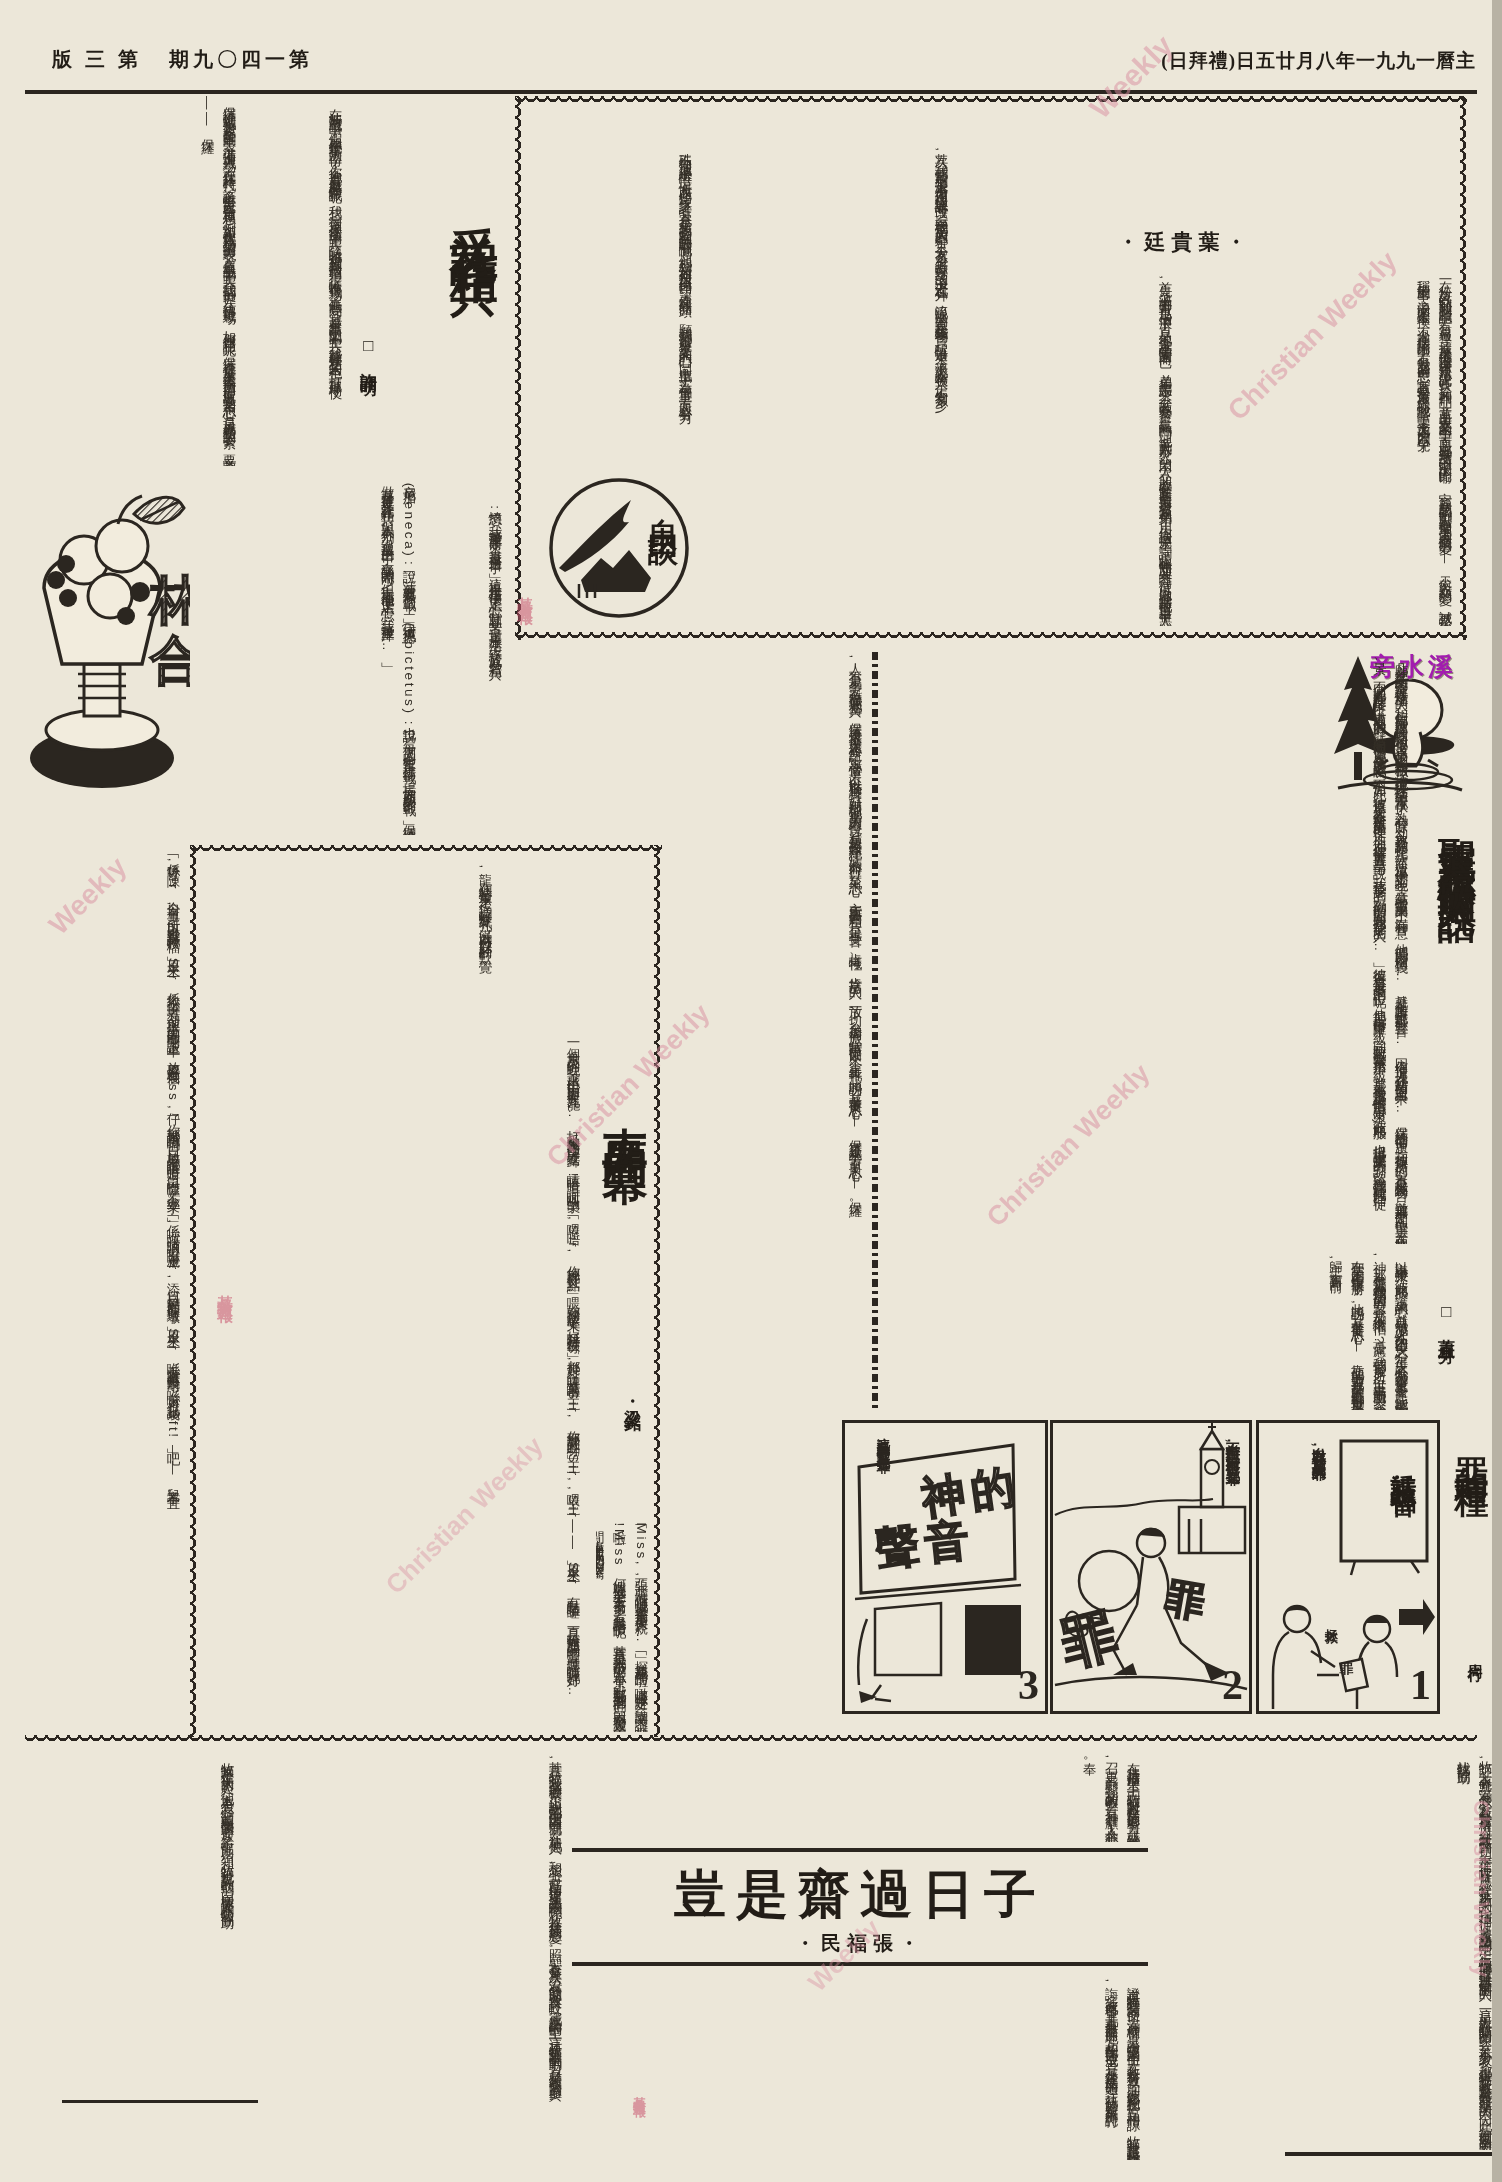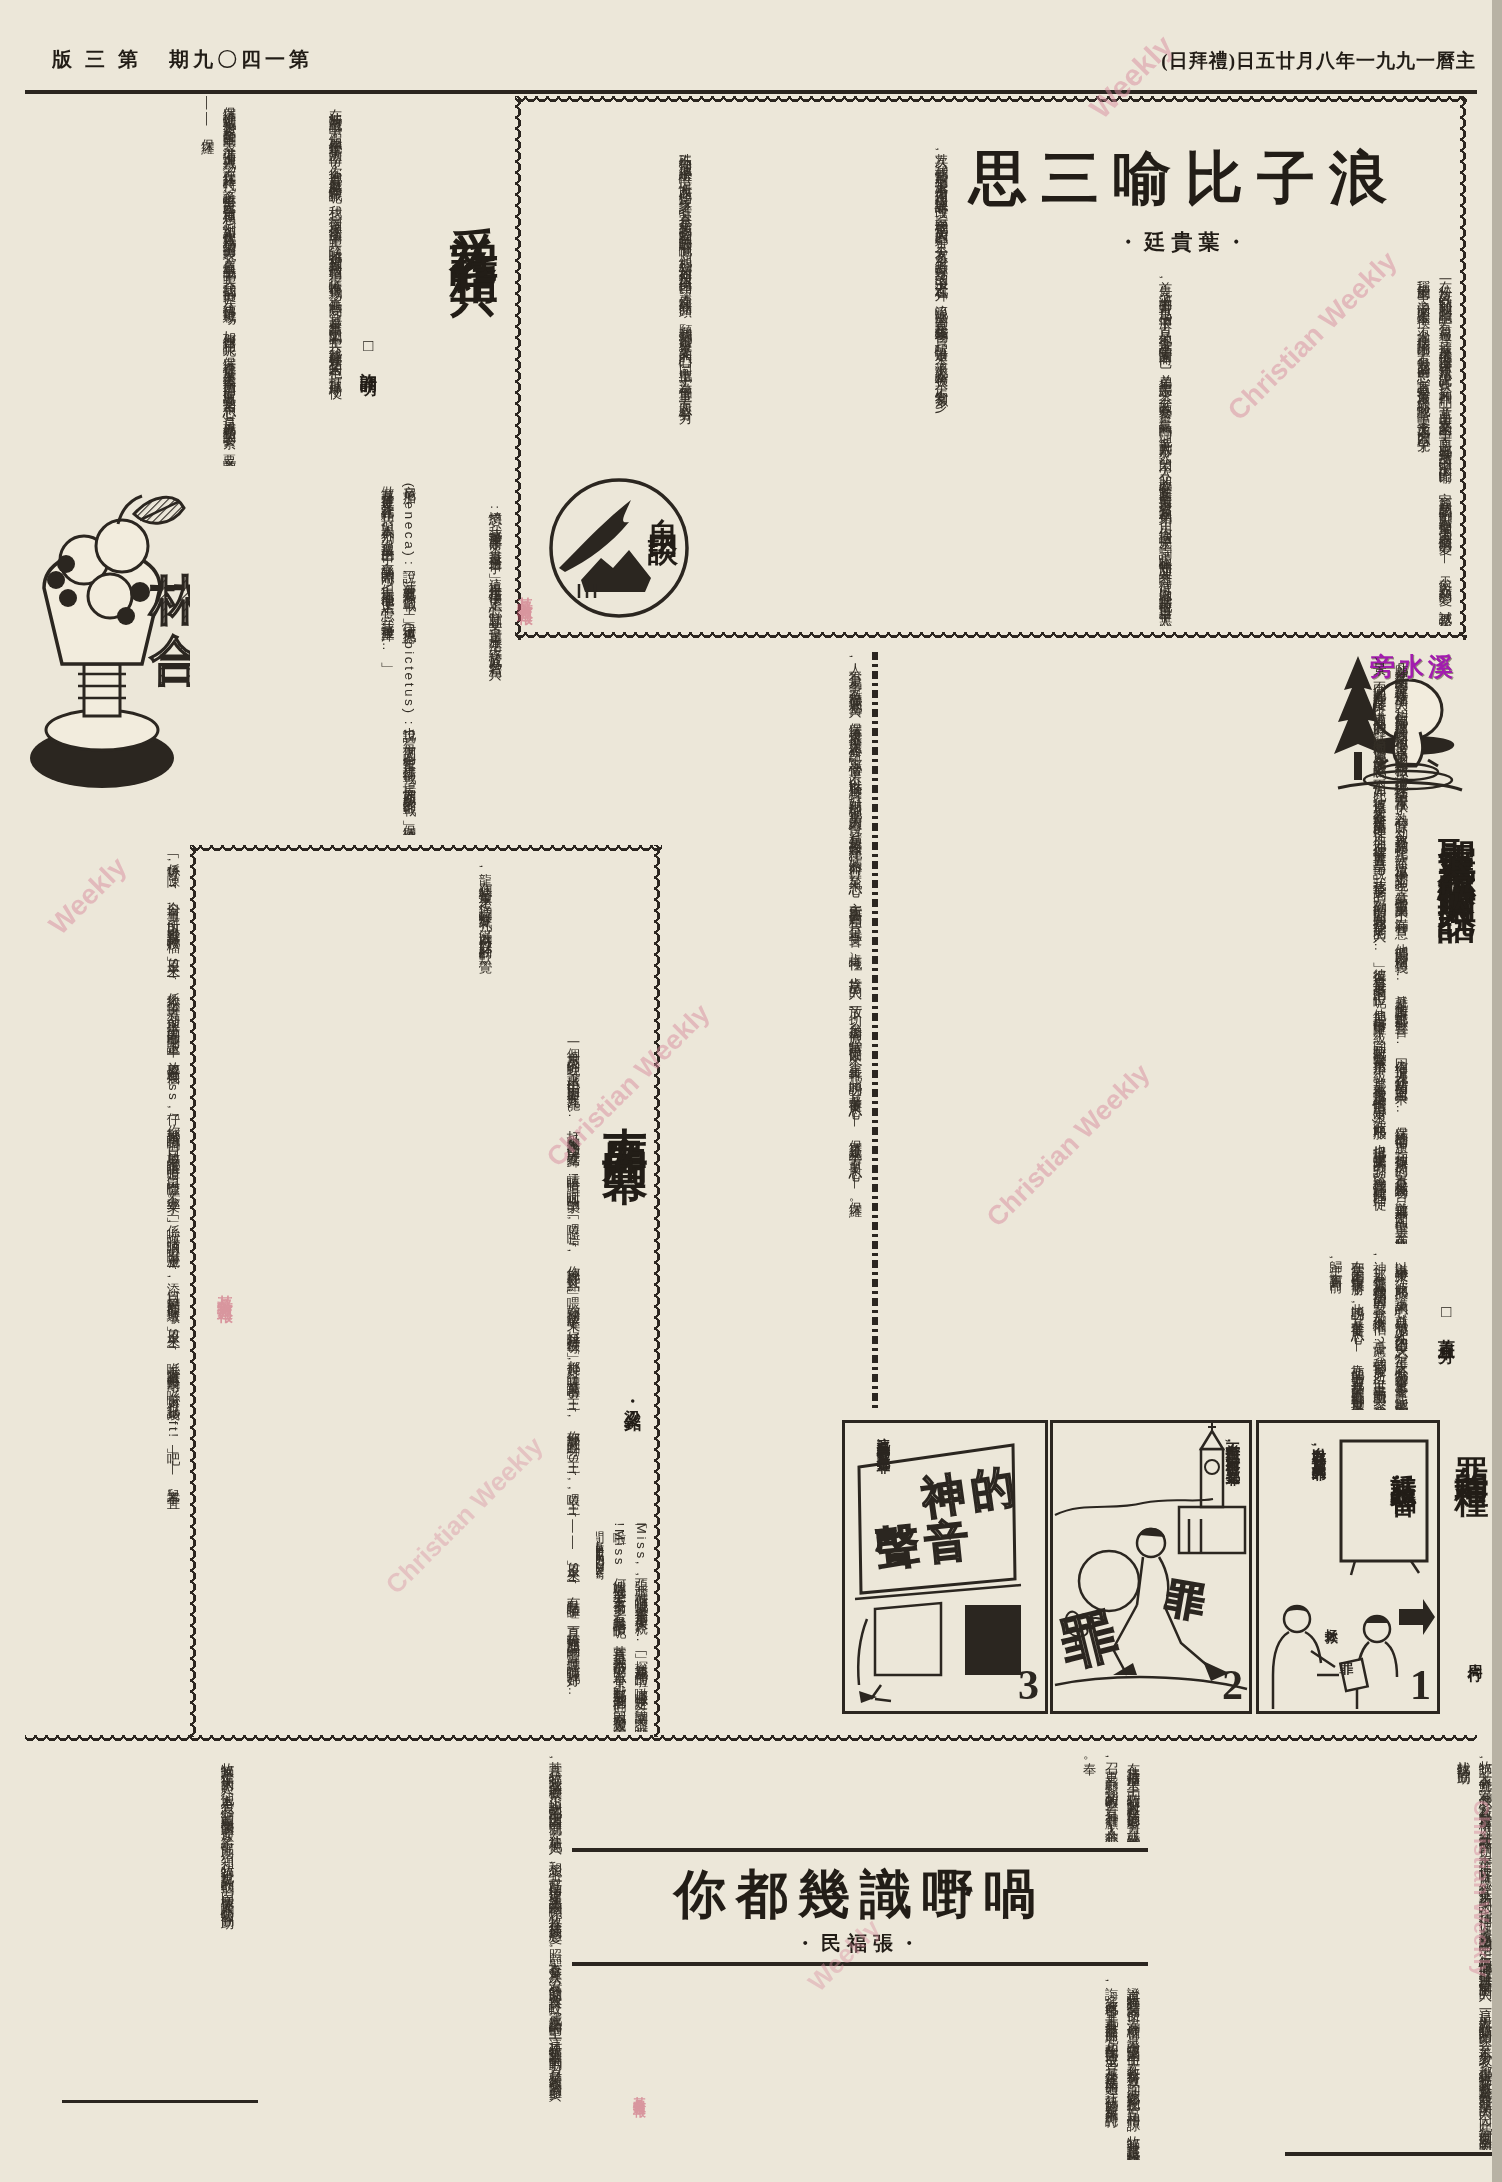--- a/index.html
+++ b/index.html
@@ -41,21 +41,20 @@
     <span>期九〇四一第</span>
   </div>
   <div class="blk head-serif" style="left:1060px;top:48px;width:416px;height:28px;font-size:19px;text-align:right;letter-spacing:1px;">(日拜禮)日五廿月八年一九九一曆主</div>
   <div class="rule" style="left:25px;top:90px;width:1452px;height:3.5px;"></div>
 
   <div class="wavy-h" style="left:515px;top:96px;width:952px;"></div>
   <div class="wavy-h" style="left:515px;top:632px;width:952px;"></div>
   <div class="wavy-v" style="left:515px;top:96px;height:544px;"></div>
   <div class="wavy-v" style="left:1460px;top:96px;height:544px;"></div>
 
-  <div class="blk head-serif" style="left:950px;top:140px;width:470px;height:76px;font-size:58px;letter-spacing:14px;text-align:center;">思三喻比子浪</div>
   <div class="blk head-serif" style="left:1060px;top:228px;width:250px;height:30px;font-size:21px;text-align:center;letter-spacing:6px;">・廷貴葉・</div>
 
   <div class="blk v body-txt" style="left:1188px;top:270px;width:268px;height:356px;">在一份許久以前刊載的雜誌中,有一篇報導,據云某機構主辦全球短篇小說比賽,掄元的作品,竟非出自大文豪的手筆,而是主耶穌所講的「浪子的比喻」。它言簡意賅的鈎劃出人類倫理上骨肉親情的愛——天父對人類的愛。誠然是一樁令人額手稱慶的事,「浪子回頭金不換」,不過在這個比喻中,有幾方面的意思,宣教中常會漫不經心地忽略,零零流落四方的小兒子。</div>
   <div class="blk v body-txt" style="left:962px;top:270px;width:214px;height:356px;">首先,浪子的哥哥也是一個浪子,只是他不注意坐守家園而已。弟弟無恙歸來,老父歡宴恭賀,喜氣臨門,他竟大動肝火,望門不入,又胆敢在賓客面前指責老父親和弟弟,用「你這個兒子」等詞,愚昧無知而又鹵莽,便可以知道當時他何等目中無人。</div>
   <div class="blk v body-txt" style="left:706px;top:142px;width:246px;height:484px;">其次,我們常題到浪子本身如何樣肯認罪悔改,環顧我們廣大的鄰舍,今天有多少「無家可歸」的浪子流亡在外?「流眼淚」的豈止是金錢物質,一醒悟過來,浪子又變為牧人,正不知有多少。</div>
   <div class="blk v body-txt" style="left:540px;top:142px;width:156px;height:322px;">殊不知促成浪子醒悟,悔改而作歸家之計者,完全是父親的愛強烈的吸引他啊!他想到父親如何日夜倚門守望,便毅然回頭。願我們都體會天父愛人的心門,同主攜手,為福音事工,而齊心努力!</div>
 
   <div class="abs" style="left:545px;top:472px;width:150px;height:152px;">
     <svg width="150" height="152" viewBox="0 0 150 152">
       <circle cx="74" cy="76" r="68" fill="none" stroke="#2b2620" stroke-width="3.5"></circle>
@@ -195,21 +194,21 @@
   <div class="wavy-h" style="left:25px;top:1735px;width:1452px;"></div>
 
   <div class="blk v body-txt" style="left:28px;top:1752px;width:210px;height:196px;">牧師不是偉大的超人,他本着愛心,體卹卑微的需要,給予幫助;須知,牧師也有人的軟弱,同樣需要人關懷和協助。</div>
 
   <div class="rule" style="left:62px;top:2100px;width:196px;height:3px;"></div>
 
   <div class="blk v body-txt" style="left:246px;top:1750px;width:320px;height:410px;">其實,牧師衣著的樸素,正說明他的生活因陋就簡,在造就他人、和愛心上,幫助信徒建立與上帝的關係;牧養信徒的慈愛、照顧,衣食是其次,沒有餘閒與會友計較,完成主託付的聖工,這才是牧師事奉的動力,是整體教會的參與。</div>
   <div class="blk v body-txt" style="left:576px;top:1752px;width:568px;height:90px;">在主持禮拜與聖工上,則牧師對教會信徒的影響力,或帶給其聚會的感召,更其彰顯;和諧的教會,有神看顧,人人甘心事奉。</div>
 
   <div class="rule" style="left:572px;top:1848px;width:576px;height:4px;"></div>
-  <div class="blk head-serif" style="left:572px;top:1860px;width:576px;height:66px;font-size:52px;letter-spacing:10px;text-align:center;">你都幾識嘢喎</div>
+  <div class="blk head-serif" style="left:572px;top:1860px;width:576px;height:66px;font-size:52px;letter-spacing:10px;text-align:center;">豈是齋過日子</div>
   <div class="blk head-serif" style="left:572px;top:1930px;width:576px;height:28px;font-size:20px;text-align:center;letter-spacing:6px;">・民福張・</div>
   <div class="rule" style="left:572px;top:1962px;width:576px;height:4px;"></div>
 
   <div class="blk v body-txt" style="left:576px;top:1976px;width:568px;height:184px;">證道是牧師特有的使命,滿有權柄,見證出豐盛的生命;在教會有敎導,則彼此多相配搭,互相體諒。牧師會議是執行屬靈的訓誨,多彼此尊重,凡事有商量餘地,互相配搭而成全,是基督徒生命的領導,執行的是會眾的託付。</div>
   <div class="blk v body-txt" style="left:1158px;top:1750px;width:338px;height:400px;">牧師,衣著光鮮,滿有愛心,在教會最有權力,擁有教會的一切,手下信徒一呼百應,經常在台上教訓人,指揮信徒,過着高格調的生活,永無煩惱而最有辦法排憂解困的人。這是一般人對牧師的印象,甚至不少教友,都覺得牧師在教會是有錢而有辦法的人,因此,每個有困難的人,都曉得找牧師協助。</div>
   <div class="rule" style="left:1285px;top:2152px;width:211px;height:4px;"></div>
 
   <div class="wm" style="left:1080px;top:60px;font-size:30px;transform:rotate(-45deg);">Weekly</div>
   <div class="wm" style="left:1200px;top:320px;font-size:28px;transform:rotate(-45deg);">Christian Weekly</div>
   <div class="wm-red v" style="left:514px;top:584px;font-size:16px;letter-spacing:3px;height:120px;">基督教週報</div>

